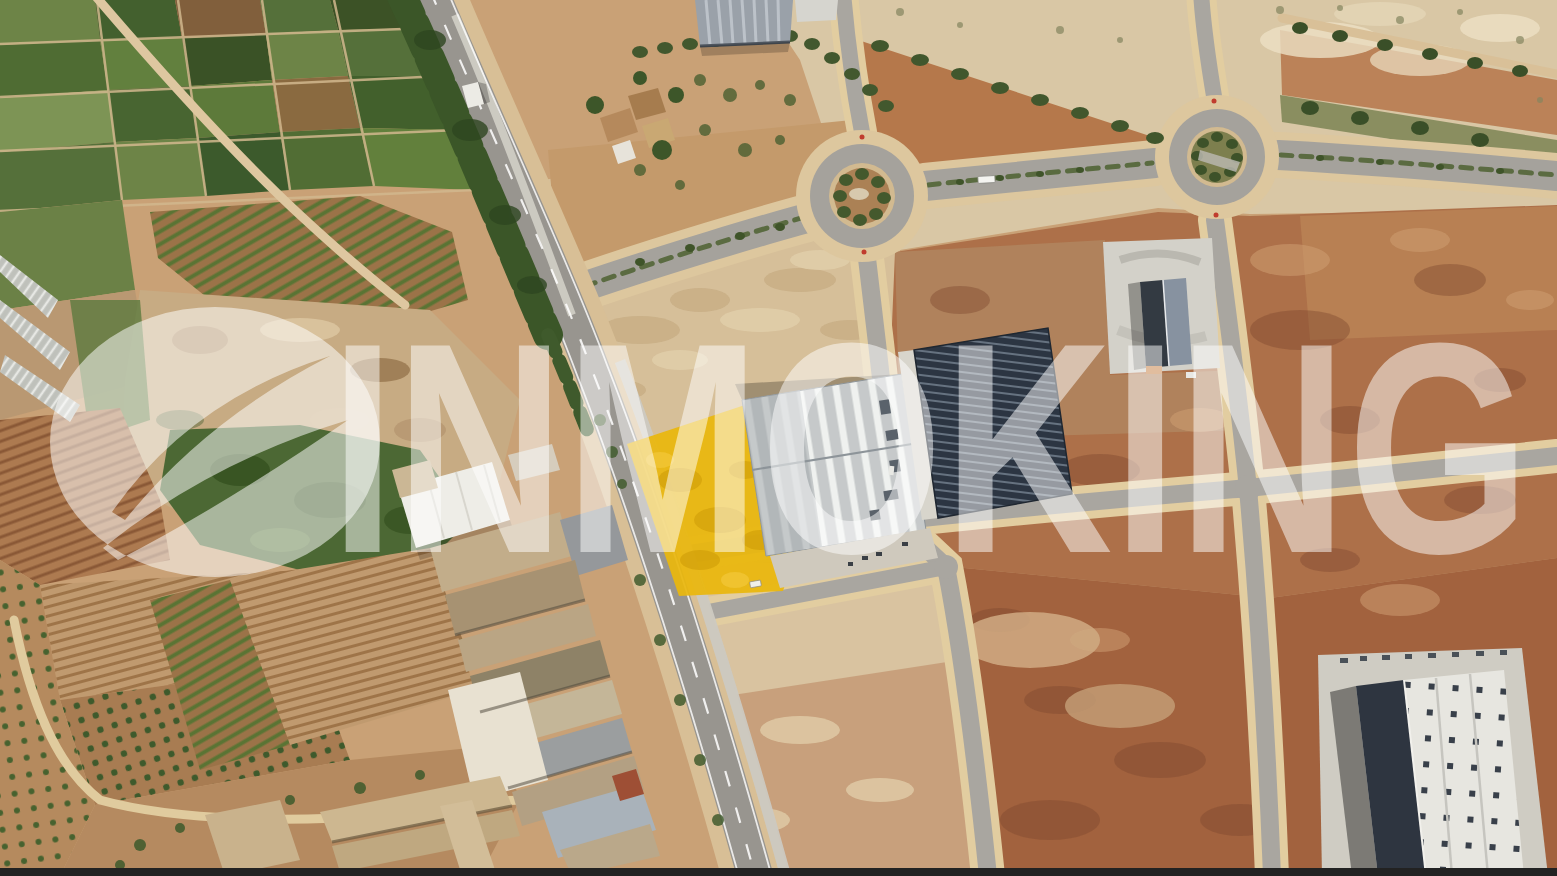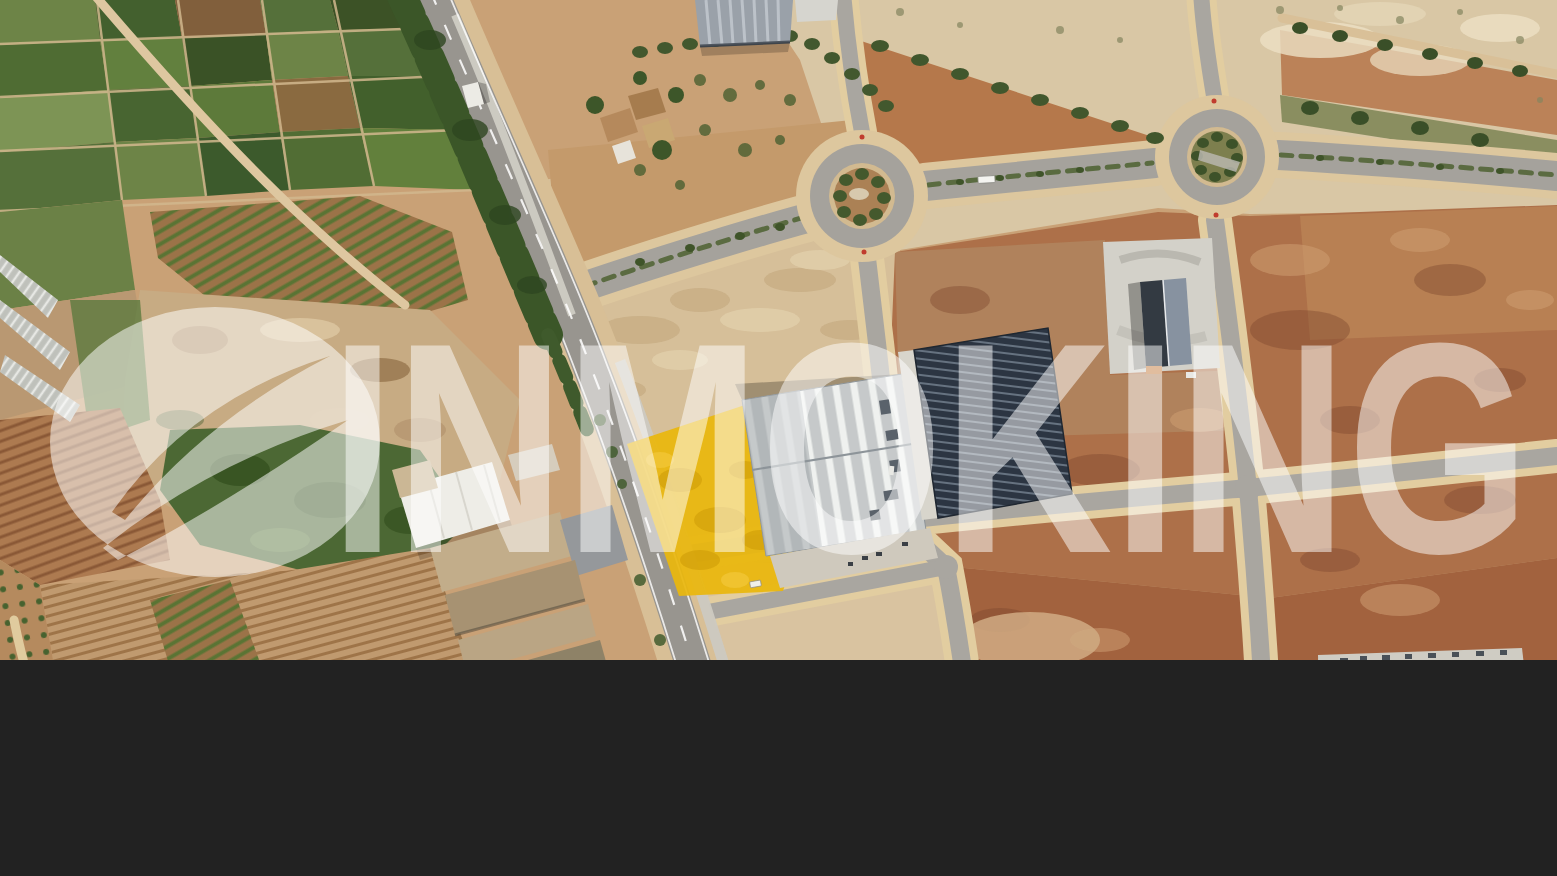--- a/index.html
+++ b/index.html
@@ -1,17 +1,17 @@
 <!DOCTYPE html>
 <html><head>
 <meta charset="utf-8">
 <style>
   html,body{margin:0;padding:0;background:#222;}
   .stage{
-    position:relative;width:1557px;height:660px;overflow:hidden;
+    position:relative;width:1557px;height:868px;overflow:hidden;
     font-family:"Liberation Sans", sans-serif;
     background:#c9a176;
   }
   .stage svg{position:absolute;left:0;top:0;display:block;}
   .wm-text{
     font-family:"Liberation Sans", sans-serif;
     font-weight:bold;
   }
 </style>
 </head>

